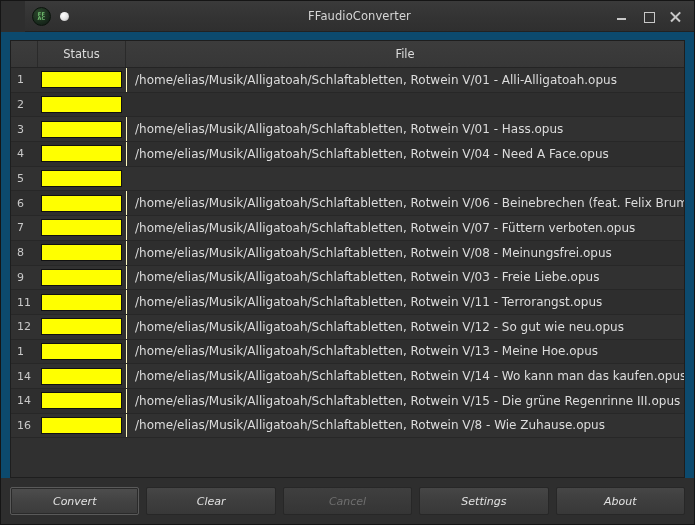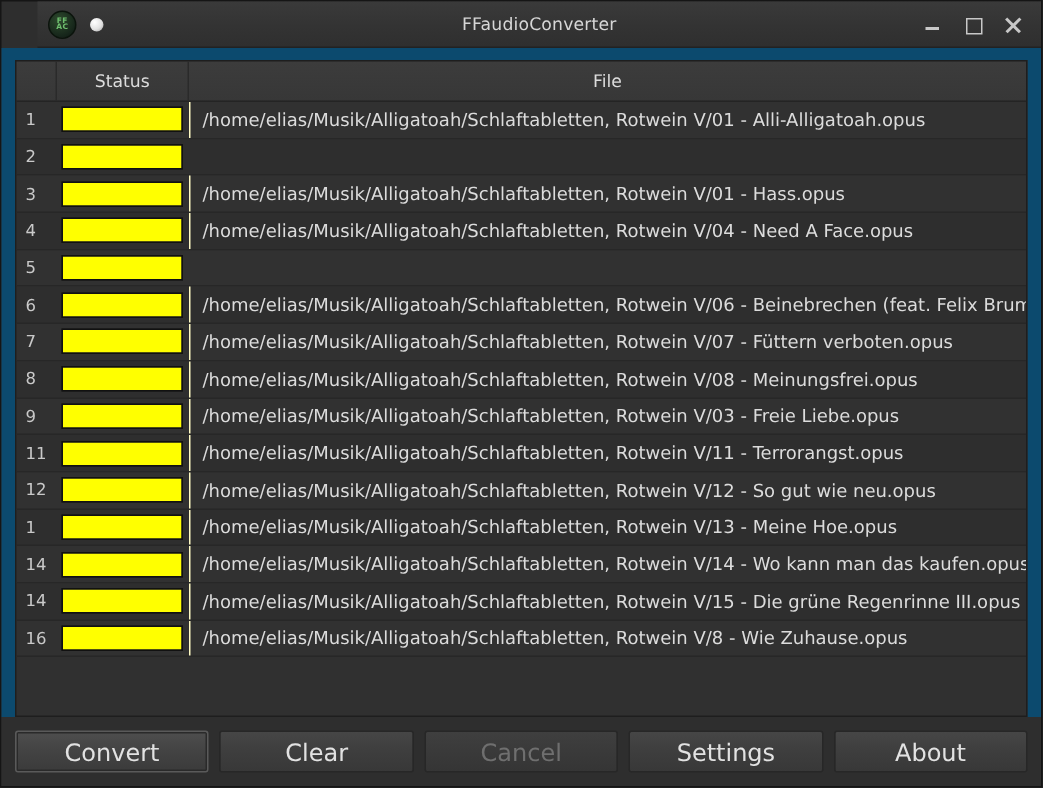--- a/index.html
+++ b/index.html
@@ -223,26 +223,27 @@
     padding: 0 9px;
     background: #2e2e2e;
   }
   .btn {
     flex: 1;
     height: 28px;
     background: linear-gradient(to bottom, #464646 0%, #3e3e3e 48%, #383838 100%);
     border: 1px solid #272727;
     border-radius: 2px;
     color: #e2e2e2;
-    font-size: 16px;
+    font-size: 11px;
     display: flex;
     align-items: center;
     justify-content: center;
     cursor: default;
     font-family: "DejaVu Sans", "Liberation Sans", sans-serif;
+    font-style: italic;
   }
   .btn.focused {
     border: 1px solid #5a5a5a;
     box-shadow: inset 0 0 0 1px #2a2a2a;
     background: linear-gradient(to bottom, #4e4e4e 0%, #434343 48%, #3b3b3b 100%);
   }
   .btn.disabled {
     color: #6f6f6f;
     background: linear-gradient(to bottom, #3f3f3f 0%, #3a3a3a 48%, #353535 100%);
   }

